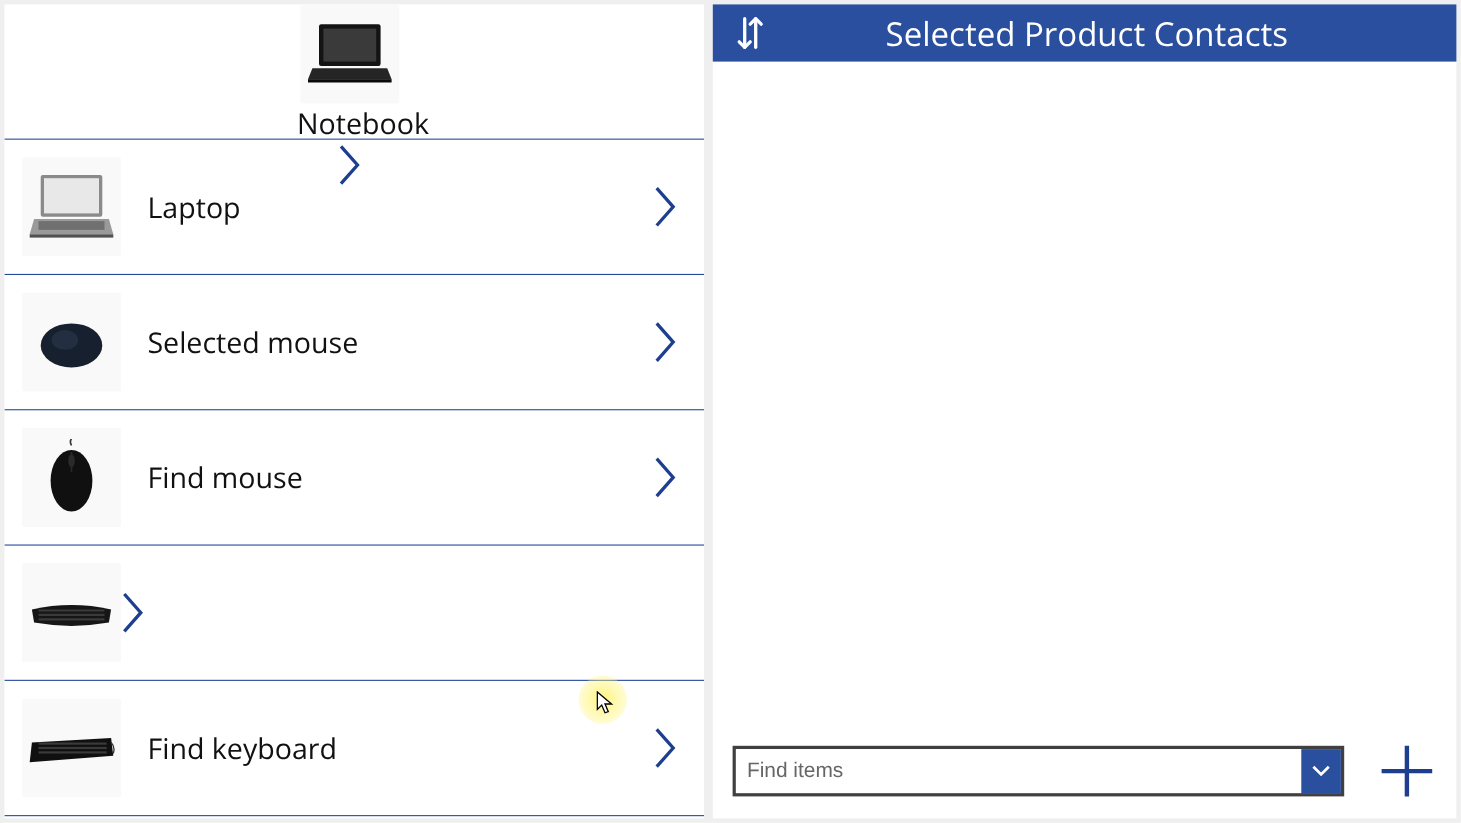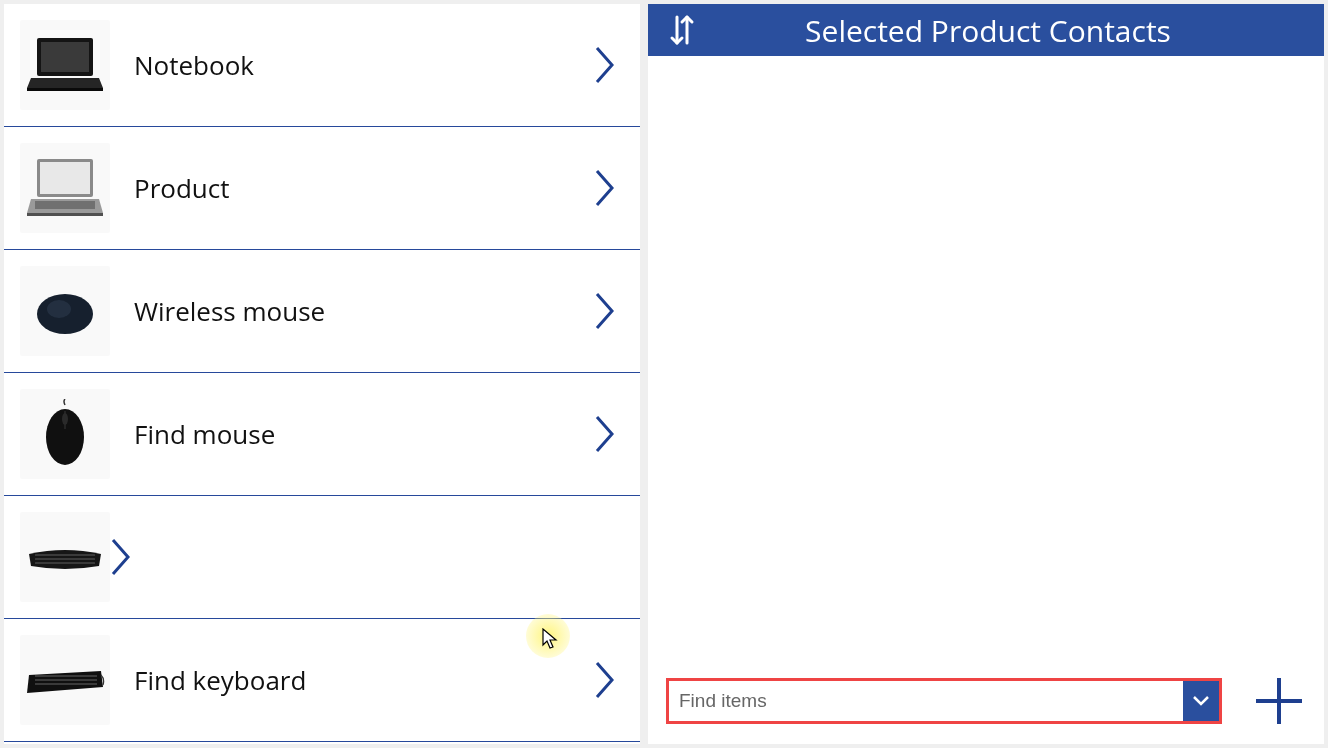--- a/index.html
+++ b/index.html
@@ -36,21 +36,21 @@
       position: relative;
     }
     .product-row {
       display: flex;
       align-items: center;
       height: 123px;
       padding: 0 24px 0 16px;
       border-bottom: 1px solid #27499b;
       cursor: pointer;
     }
-    .product-row:first-child { border-top: none; }
+    .product-row:first-child { border-top: none; flex-direction: column; }
     .product-thumb {
       width: 90px;
       height: 90px;
       display: flex;
       align-items: center;
       justify-content: center;
       flex-shrink: 0;
       background: #f9f9f9;
       border-radius: 2px;
     }
@@ -95,21 +95,21 @@
     .right-body { flex: 1; }
     .right-footer {
       display: flex;
       align-items: center;
       padding: 10px 20px 18px 18px;
       gap: 32px;
     }
     .find-combo {
       flex: 1;
       display: flex;
-      border: 3px solid #ef4444;
+      border: 3px solid #404040;
       height: 46px;
     }
     .find-input {
       flex: 1;
       border: none;
       outline: none;
       font-size: 19px;
       color: #555;
       padding: 0 10px;
       background: #fff;
@@ -175,36 +175,36 @@
     <div class="product-row">
       <div class="product-thumb">
         <svg class="thumb-svg" viewBox="0 0 80 70">
           <rect x="12" y="6" width="56" height="38" rx="2" fill="#8a8a8a"></rect>
           <rect x="15" y="9" width="50" height="32" fill="#e8e8e8"></rect>
           <polygon points="6,46 74,46 78,60 2,60" fill="#9a9a9a"></polygon>
           <rect x="10" y="48" width="60" height="8" fill="#707070"></rect>
           <rect x="2" y="60" width="76" height="3" fill="#505050"></rect>
         </svg>
       </div>
-      <div class="product-label">Product</div>
+      <div class="product-label">Laptop</div>
       <div class="chevron">
         <svg viewBox="0 0 22 40">
             <polyline points="3,3 18,20 3,37" fill="none" stroke="#1e3f8f" stroke-width="3"></polyline>
           </svg>
       </div>
     </div>
 
     <div class="product-row">
       <div class="product-thumb">
         <svg class="thumb-svg" viewBox="0 0 80 70">
           <ellipse cx="40" cy="38" rx="28" ry="20" fill="#16202e"></ellipse>
           <ellipse cx="34" cy="33" rx="12" ry="9" fill="#2a3648" opacity="0.7"></ellipse>
         </svg>
       </div>
-      <div class="product-label">Wireless mouse</div>
+      <div class="product-label">Selected mouse</div>
       <div class="chevron">
         <svg viewBox="0 0 22 40">
             <polyline points="3,3 18,20 3,37" fill="none" stroke="#1e3f8f" stroke-width="3"></polyline>
           </svg>
       </div>
     </div>
 
     <div class="product-row">
       <div class="product-thumb">
         <svg class="thumb-svg" viewBox="0 0 80 70">

